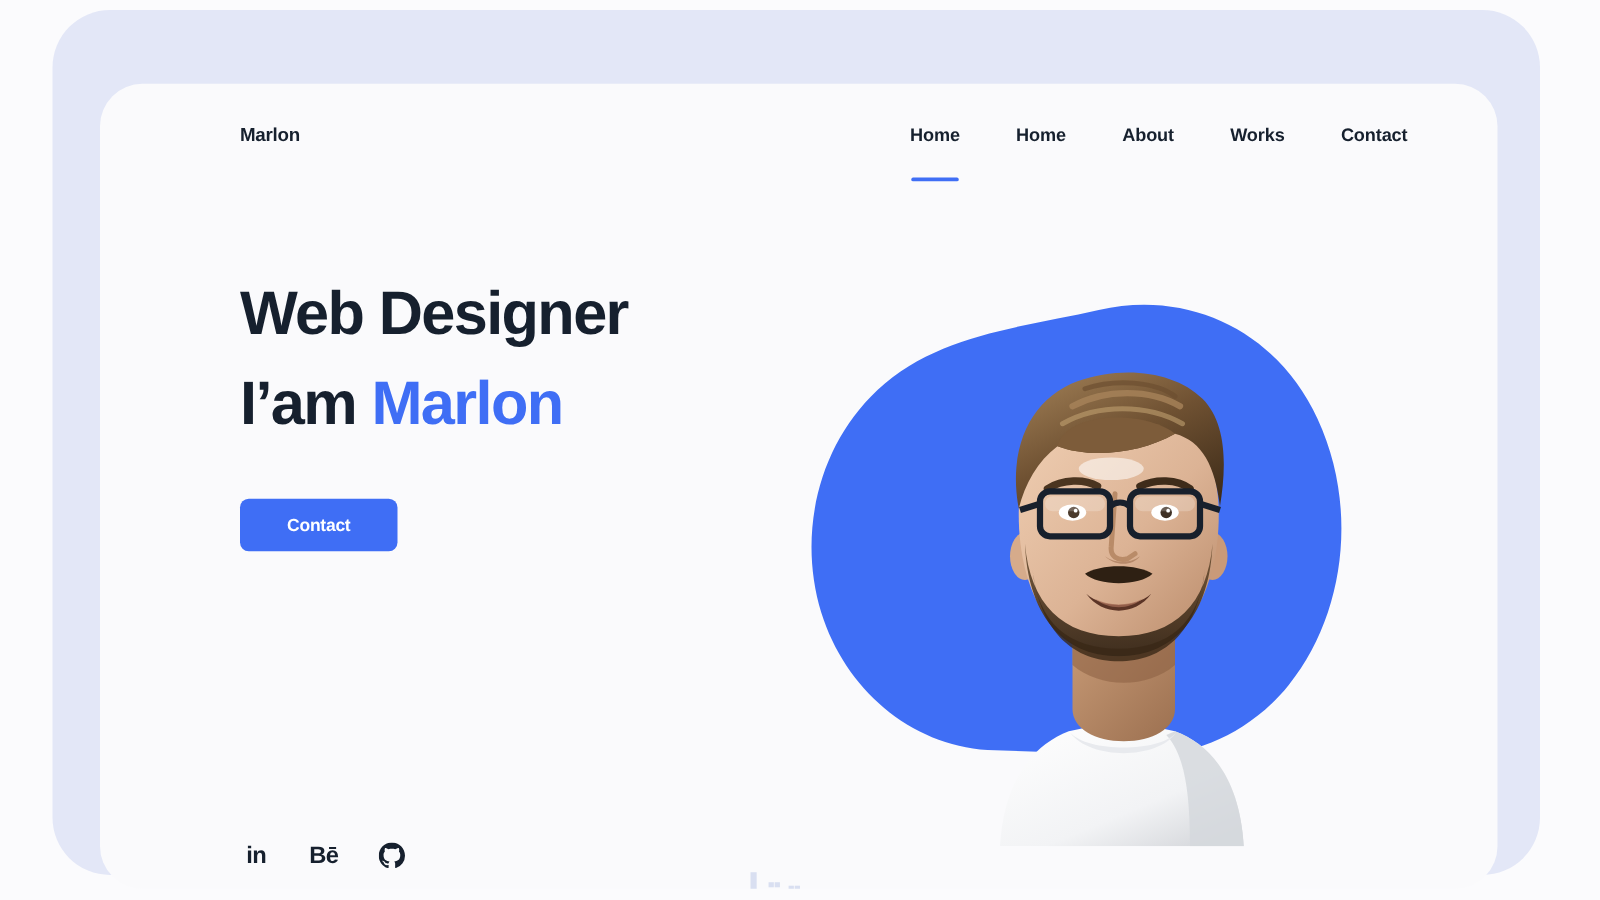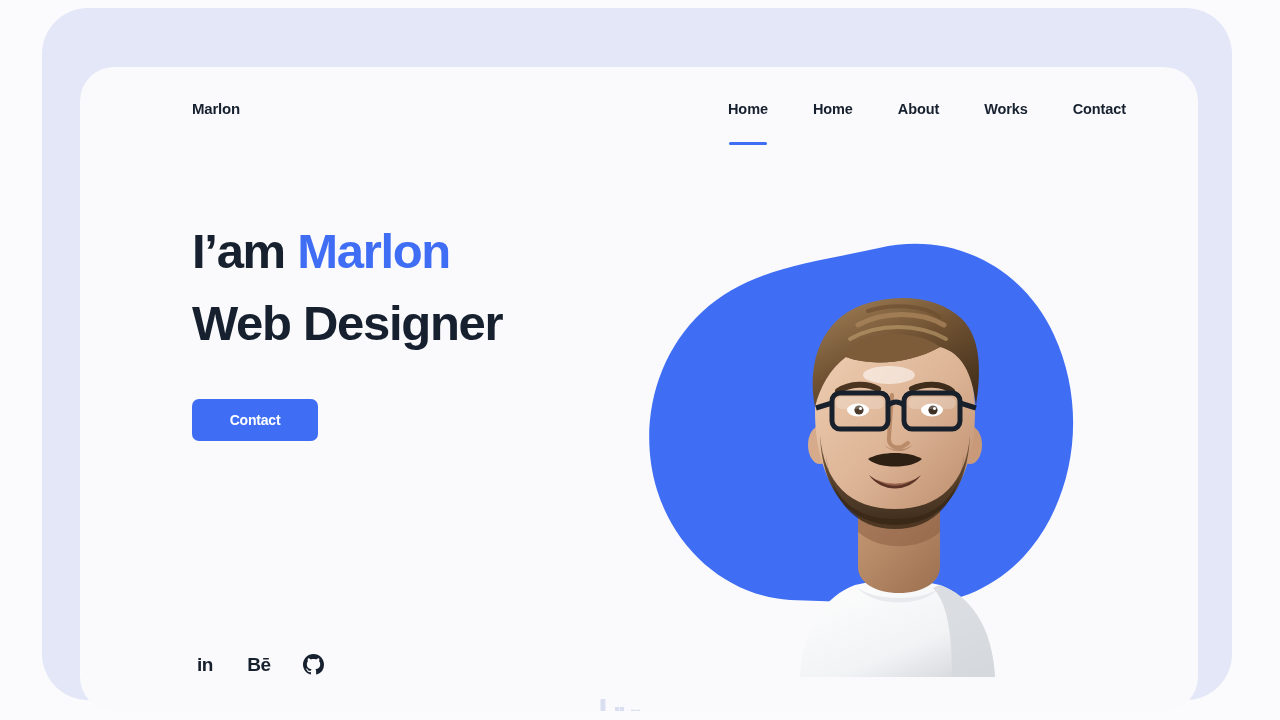--- a/index.html
+++ b/index.html
@@ -125,21 +125,21 @@
     border: none;
     border-radius: 7px;
     cursor: pointer;
     font-family: "Liberation Sans", sans-serif;
   }
 
   
   #socials {
     position: absolute;
     left: 112px;
-    top: 584px;
+    top: 604px;
     display: flex;
     align-items: center;
     gap: 28px;
   }
 
   .social {
     width: 26px;
     height: 26px;
     display: flex;
     align-items: center;
@@ -209,23 +209,23 @@
       <div class="navitem">About</div>
       <div class="navitem">Works</div>
       <div class="navitem">Contact</div>
     </nav>
 
   </div>
 
   <div id="hero-left">
 
 
+    <div class="headline">Web Designer</div>
+
     <div class="headline"><span>I’am </span><span class="accent">Marlon</span></div>
-
-    <div class="headline">Web Designer</div>
 
     <button id="contact-btn">Contact</button>
 
   </div>
 
   <div id="socials">
 
     <div class="social">
       <span class="social-text">in</span>
     </div>

